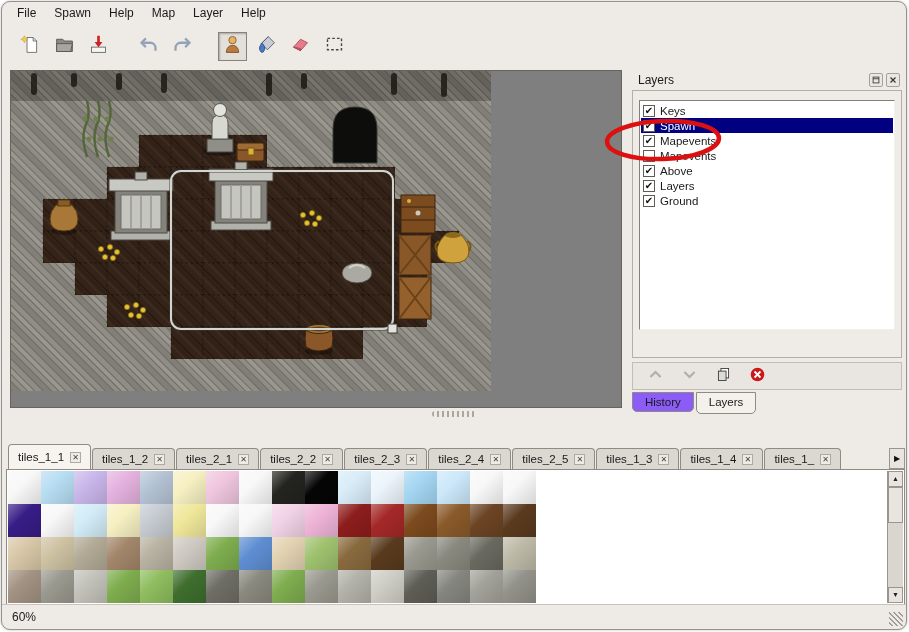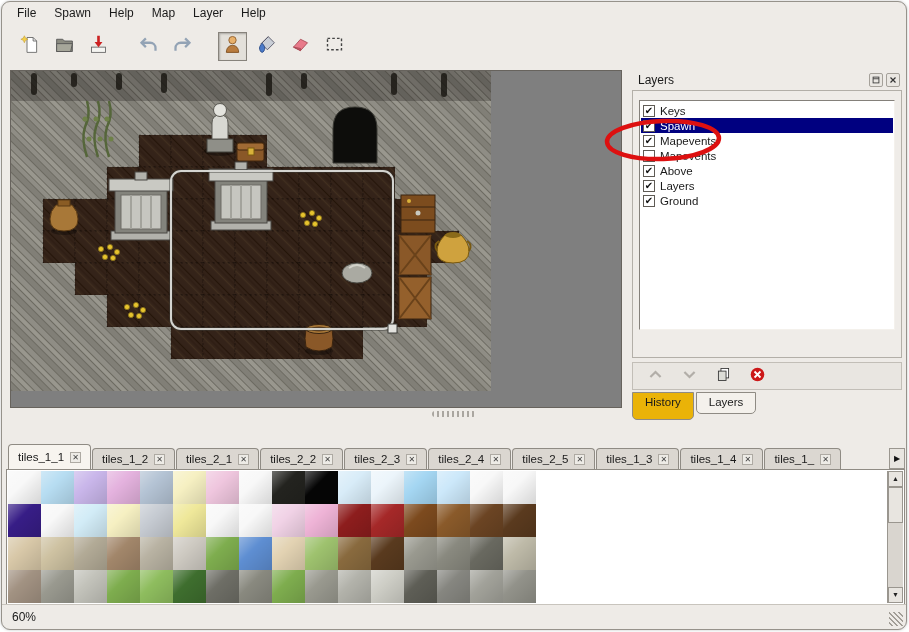--- a/index.html
+++ b/index.html
@@ -49,21 +49,21 @@
   .layer-row { display:flex; align-items:center; height:15px; padding-left:2px; gap:5px;
     font-size:11.5px; }
   .cb { width:12px; height:12px; background:#ffffff; border:1px solid #5f5b55;
     font-size:10px; line-height:10px; text-align:center; color:#111; flex:0 0 12px; }
   .layer-actions { position:absolute; left:2px; right:2px; top:292px; height:28px;
     display:flex; align-items:center; gap:14px; padding-left:12px;
     background:#e9e6e1; border:1px solid #c2beb7; }
   .act-btn { width:20px; height:20px; display:flex; align-items:center; justify-content:center; }
   .act-btn svg { width:17px; height:17px; }
   .dock-tabs { position:absolute; left:2px; top:322px; display:flex; }
-  .dock-tab { height:28px; padding:3px 12px 0 12px; background:#eab308;
+  .dock-tab { height:20px; padding:3px 12px 0 12px; background:#8b5cf6;
     border:1px solid #8f8b84; border-radius:0 0 5px 5px; margin-right:2px; font-size:11.5px; }
   .dock-tab.active { background:#f4f1ec; height:22px; }
 
   
   .splitter-grip { position:absolute; left:430px; top:409px; width:44px; height:6px;
     background:repeating-linear-gradient(90deg, #aaa6a0 0 2px, transparent 2px 5px);
     border-radius:3px; }
 
   
   .tilesets-dock { position:absolute; left:4px; top:420px; width:899px; height:183px; }

